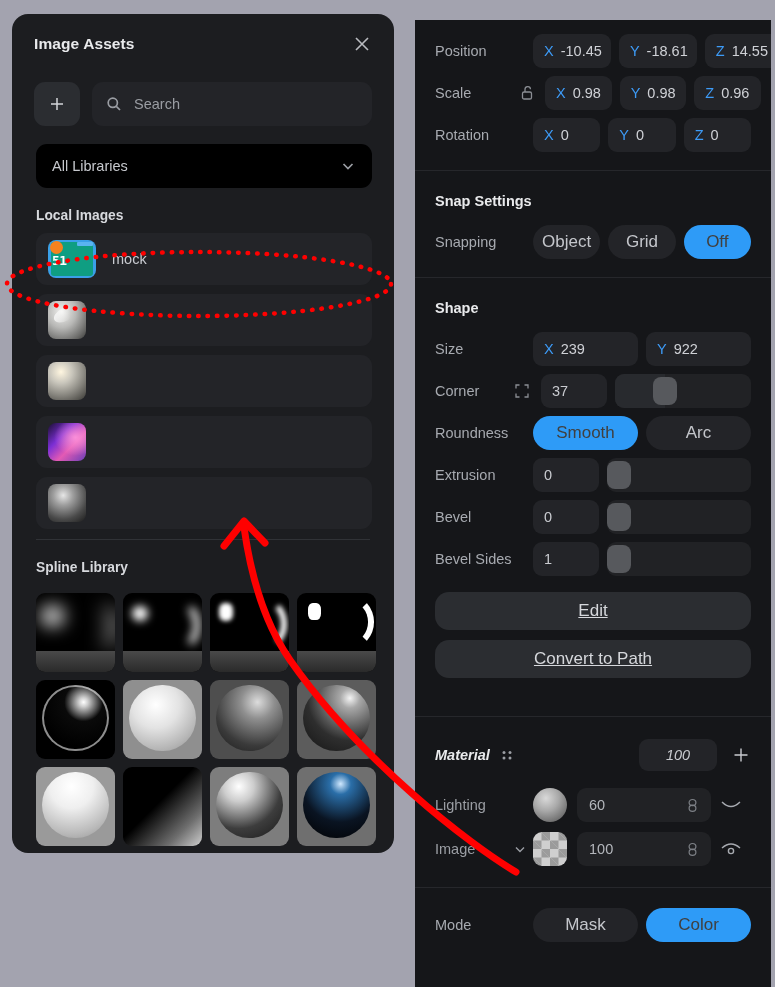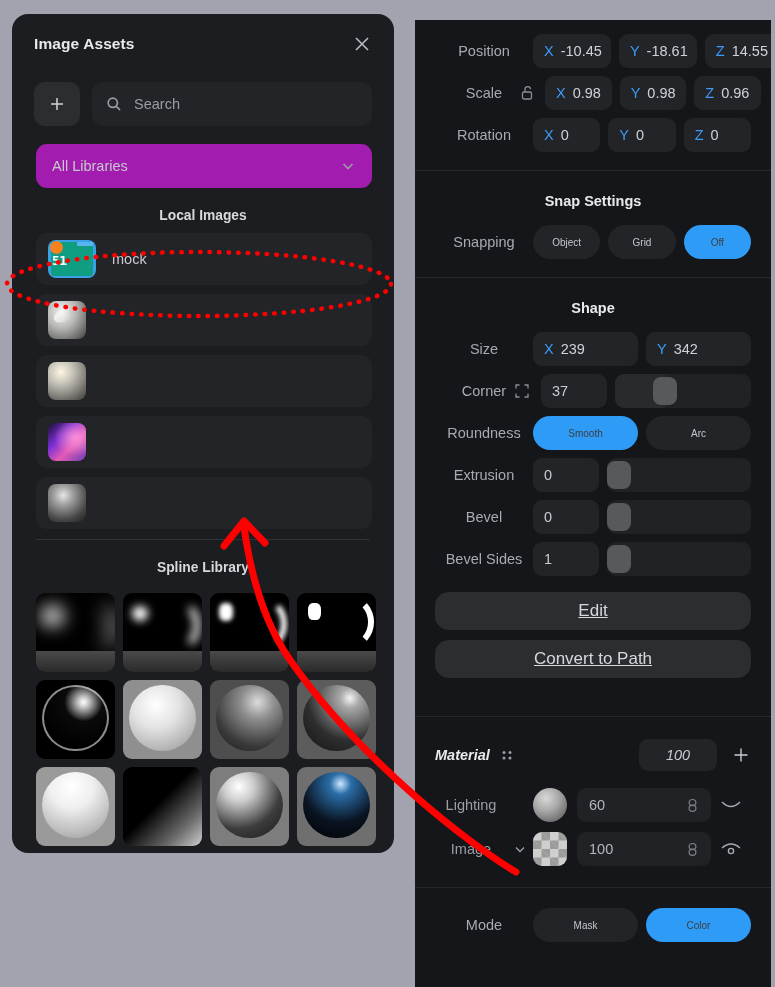--- a/index.html
+++ b/index.html
@@ -2,21 +2,21 @@
 <html><head>
 <meta charset="utf-8">
 <style>
   * { box-sizing: border-box; margin: 0; padding: 0; }
   html, body {
     width: 775px; height: 987px;
     background: #a3a3af;
     font-family: "Liberation Sans", sans-serif;
     overflow: hidden;
   }
-  #root { position: relative; width: 775px; height: 987px; text-align: center; }
+  #root { position: relative; width: 775px; height: 987px; }
 
   
   #left-panel {
     position: absolute; left: 12px; top: 14px;
     width: 382px; height: 839px;
     background: #1c1d20;
     border-radius: 16px;
     overflow: hidden;
   }
   .lp-header {
@@ -55,21 +55,21 @@
     display: flex; align-items: center; gap: 12px;
     padding: 0 14px;
     cursor: text;
   }
   .search-box svg { stroke: #9a9da3; stroke-width: 1.7; fill: none; flex: none; }
   .search-ph { font-size: 14.5px; color: #9a9da3; }
 
   .lib-select {
     margin: 18px 22px 0 24px;
     height: 44px; border-radius: 11px;
-    background: #a21caf;
+    background: #000000;
     display: flex; align-items: center; justify-content: space-between;
     padding: 0 16px;
     cursor: pointer;
   }
   .lib-select-label { font-size: 14.5px; color: #c6c8cd; }
   .lib-select svg { stroke: #9a9da3; stroke-width: 1.7; fill: none; }
 
   .section-head {
     font-size: 13.8px; font-weight: bold; color: #d7d9dd;
     padding: 20px 24px 10px 24px;
@@ -191,21 +191,21 @@
   .fv { color: #cfd1d6; white-space: nowrap; }
 
   .triple { display: flex; gap: 8px; flex: 1; }
   .triple .field { flex: 1 1 0; min-width: 0; }
 
   .seg { display: flex; gap: 8px; flex: 1; }
   .seg-btn {
     flex: 1; height: 34px; border-radius: 17px;
     background: #232428;
     display: flex; align-items: center; justify-content: center;
-    font-size: 10px; color: #c4c6cb;
+    font-size: 17px; color: #c4c6cb;
     cursor: pointer;
   }
   .seg-btn.active { background: #2e9bf7; color: #404040; }
 
   .lock-icon {
     width: 20px; margin-left: -16px; margin-right: 8px;
     display: flex; align-items: center; justify-content: center;
     cursor: pointer; flex: none;
   }
   .corner-icon {
@@ -489,21 +489,21 @@
 
       <div class="rp-row">
         <span class="rp-label">Size</span>
         <div class="triple">
           <div class="field">
             <span class="ax">X</span>
             <span class="fv">239</span>
           </div>
           <div class="field">
             <span class="ax">Y</span>
-            <span class="fv">342</span>
+            <span class="fv">922</span>
           </div>
         </div>
       </div>
 
       <div class="rp-row">
         <span class="rp-label">Corner</span>
         <div class="corner-icon">
           <svg width="14" height="14" viewBox="0 0 14 14" fill="none" stroke="#8b8e94" stroke-width="1.3">
             <path d="M1 4.5 V1 H4.5 M9.5 1 H13 V4.5 M13 9.5 V13 H9.5 M4.5 13 H1 V9.5"></path>
           </svg>

